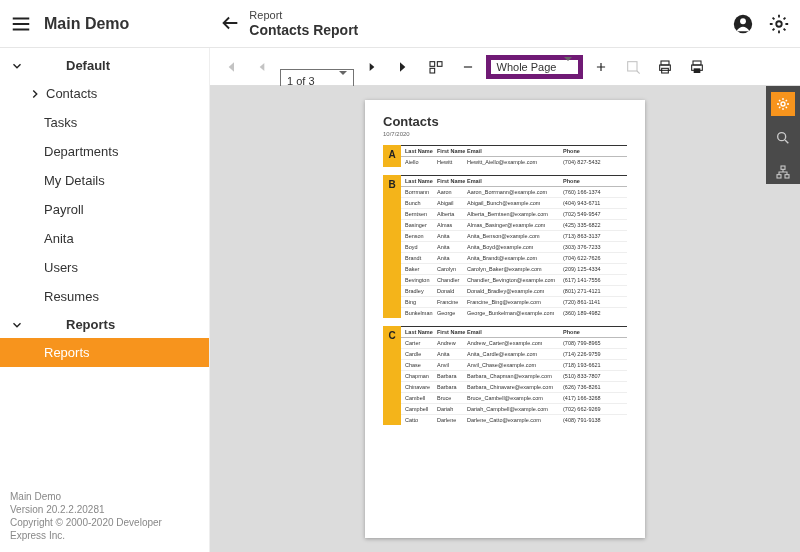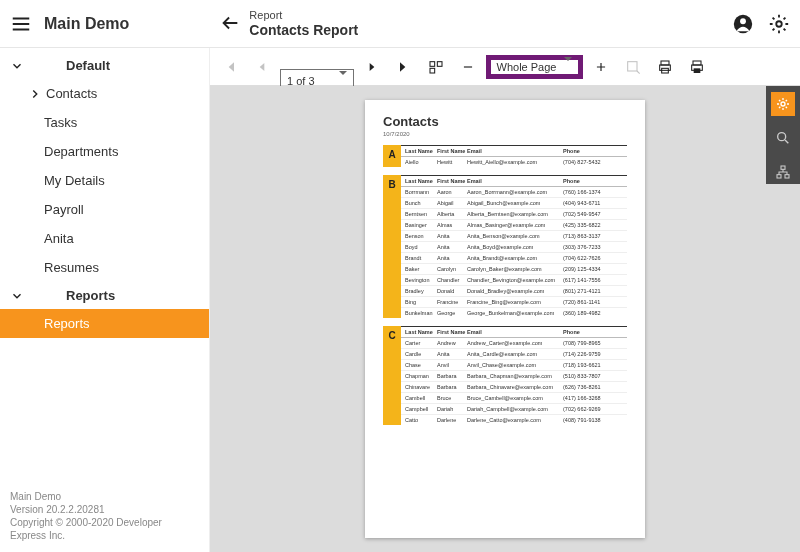--- a/index.html
+++ b/index.html
@@ -119,20 +119,23 @@
       <div class="nav-item">
           <span>My Details</span>
         </div>
       <div class="nav-item">
           <span>Payroll</span>
         </div>
       <div class="nav-item">
           <span>Anita</span>
         </div>
       <div class="nav-item">
+          <span>Users</span>
+        </div>
+      <div class="nav-item">
           <span>Resumes</span>
         </div>
 
       <div class="nav-group">
         <svg class="chev" viewBox="0 0 16 16">
             <path d="M4 6l4 4 4-4" stroke="#222" stroke-width="1.6" fill="none"></path>
           </svg>
         <span>Reports</span>
       </div>
       <div class="nav-item active">

